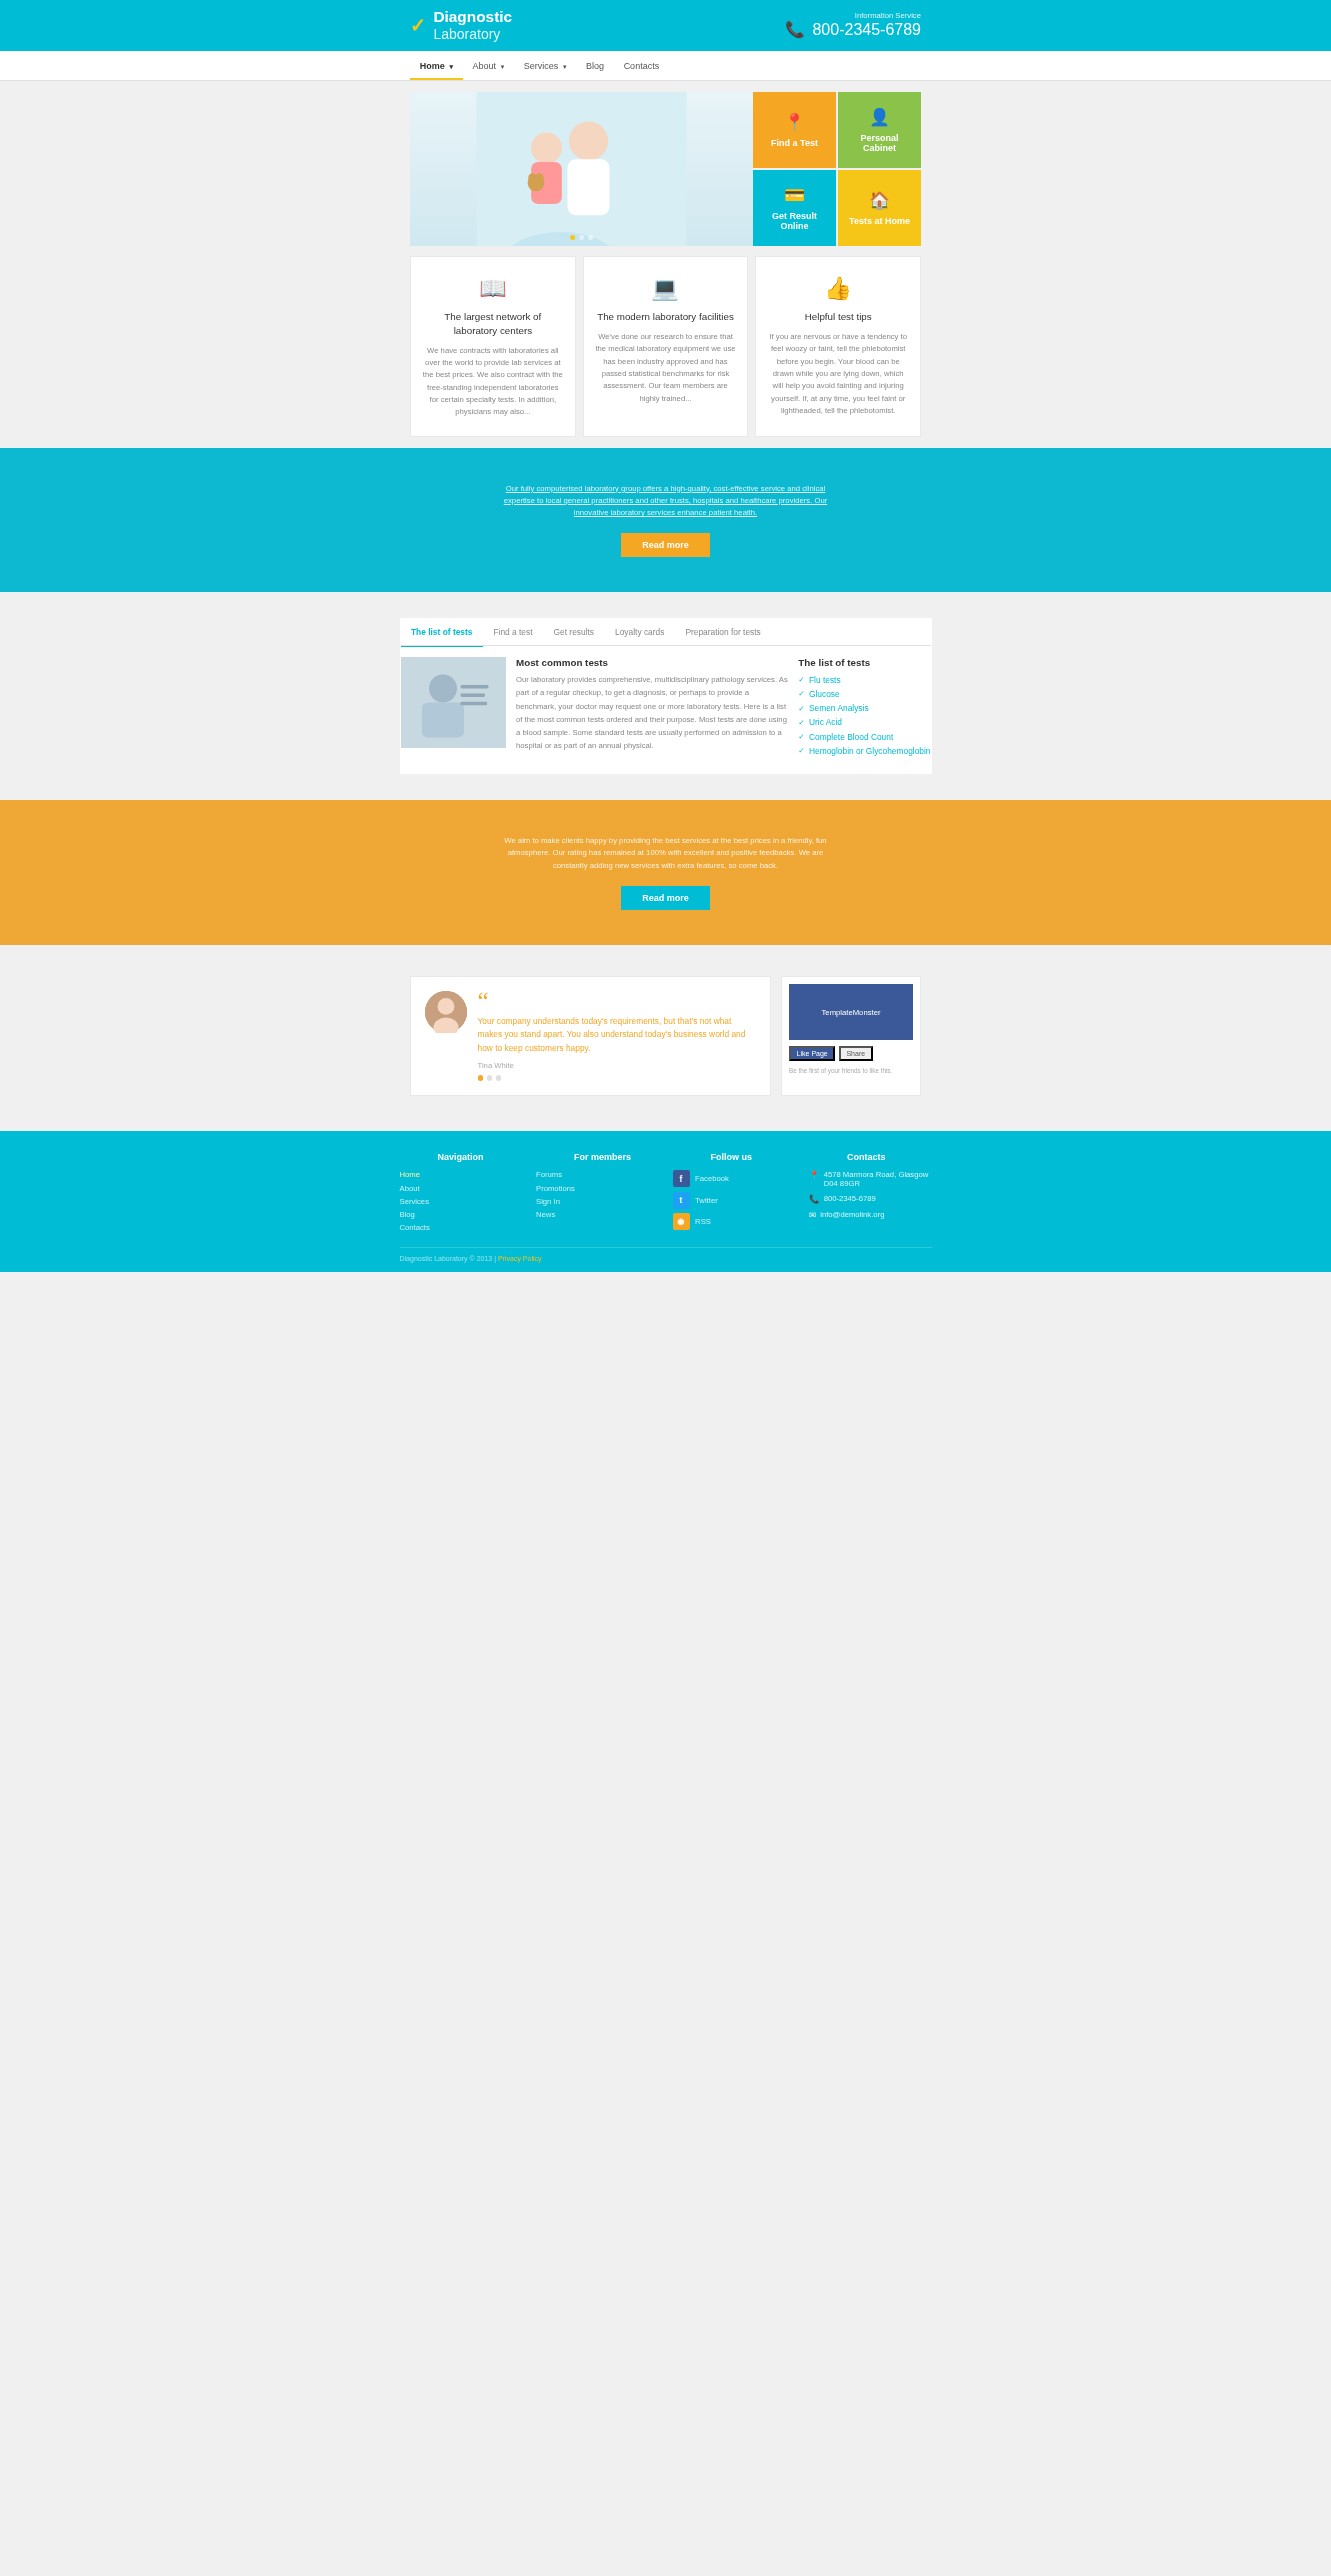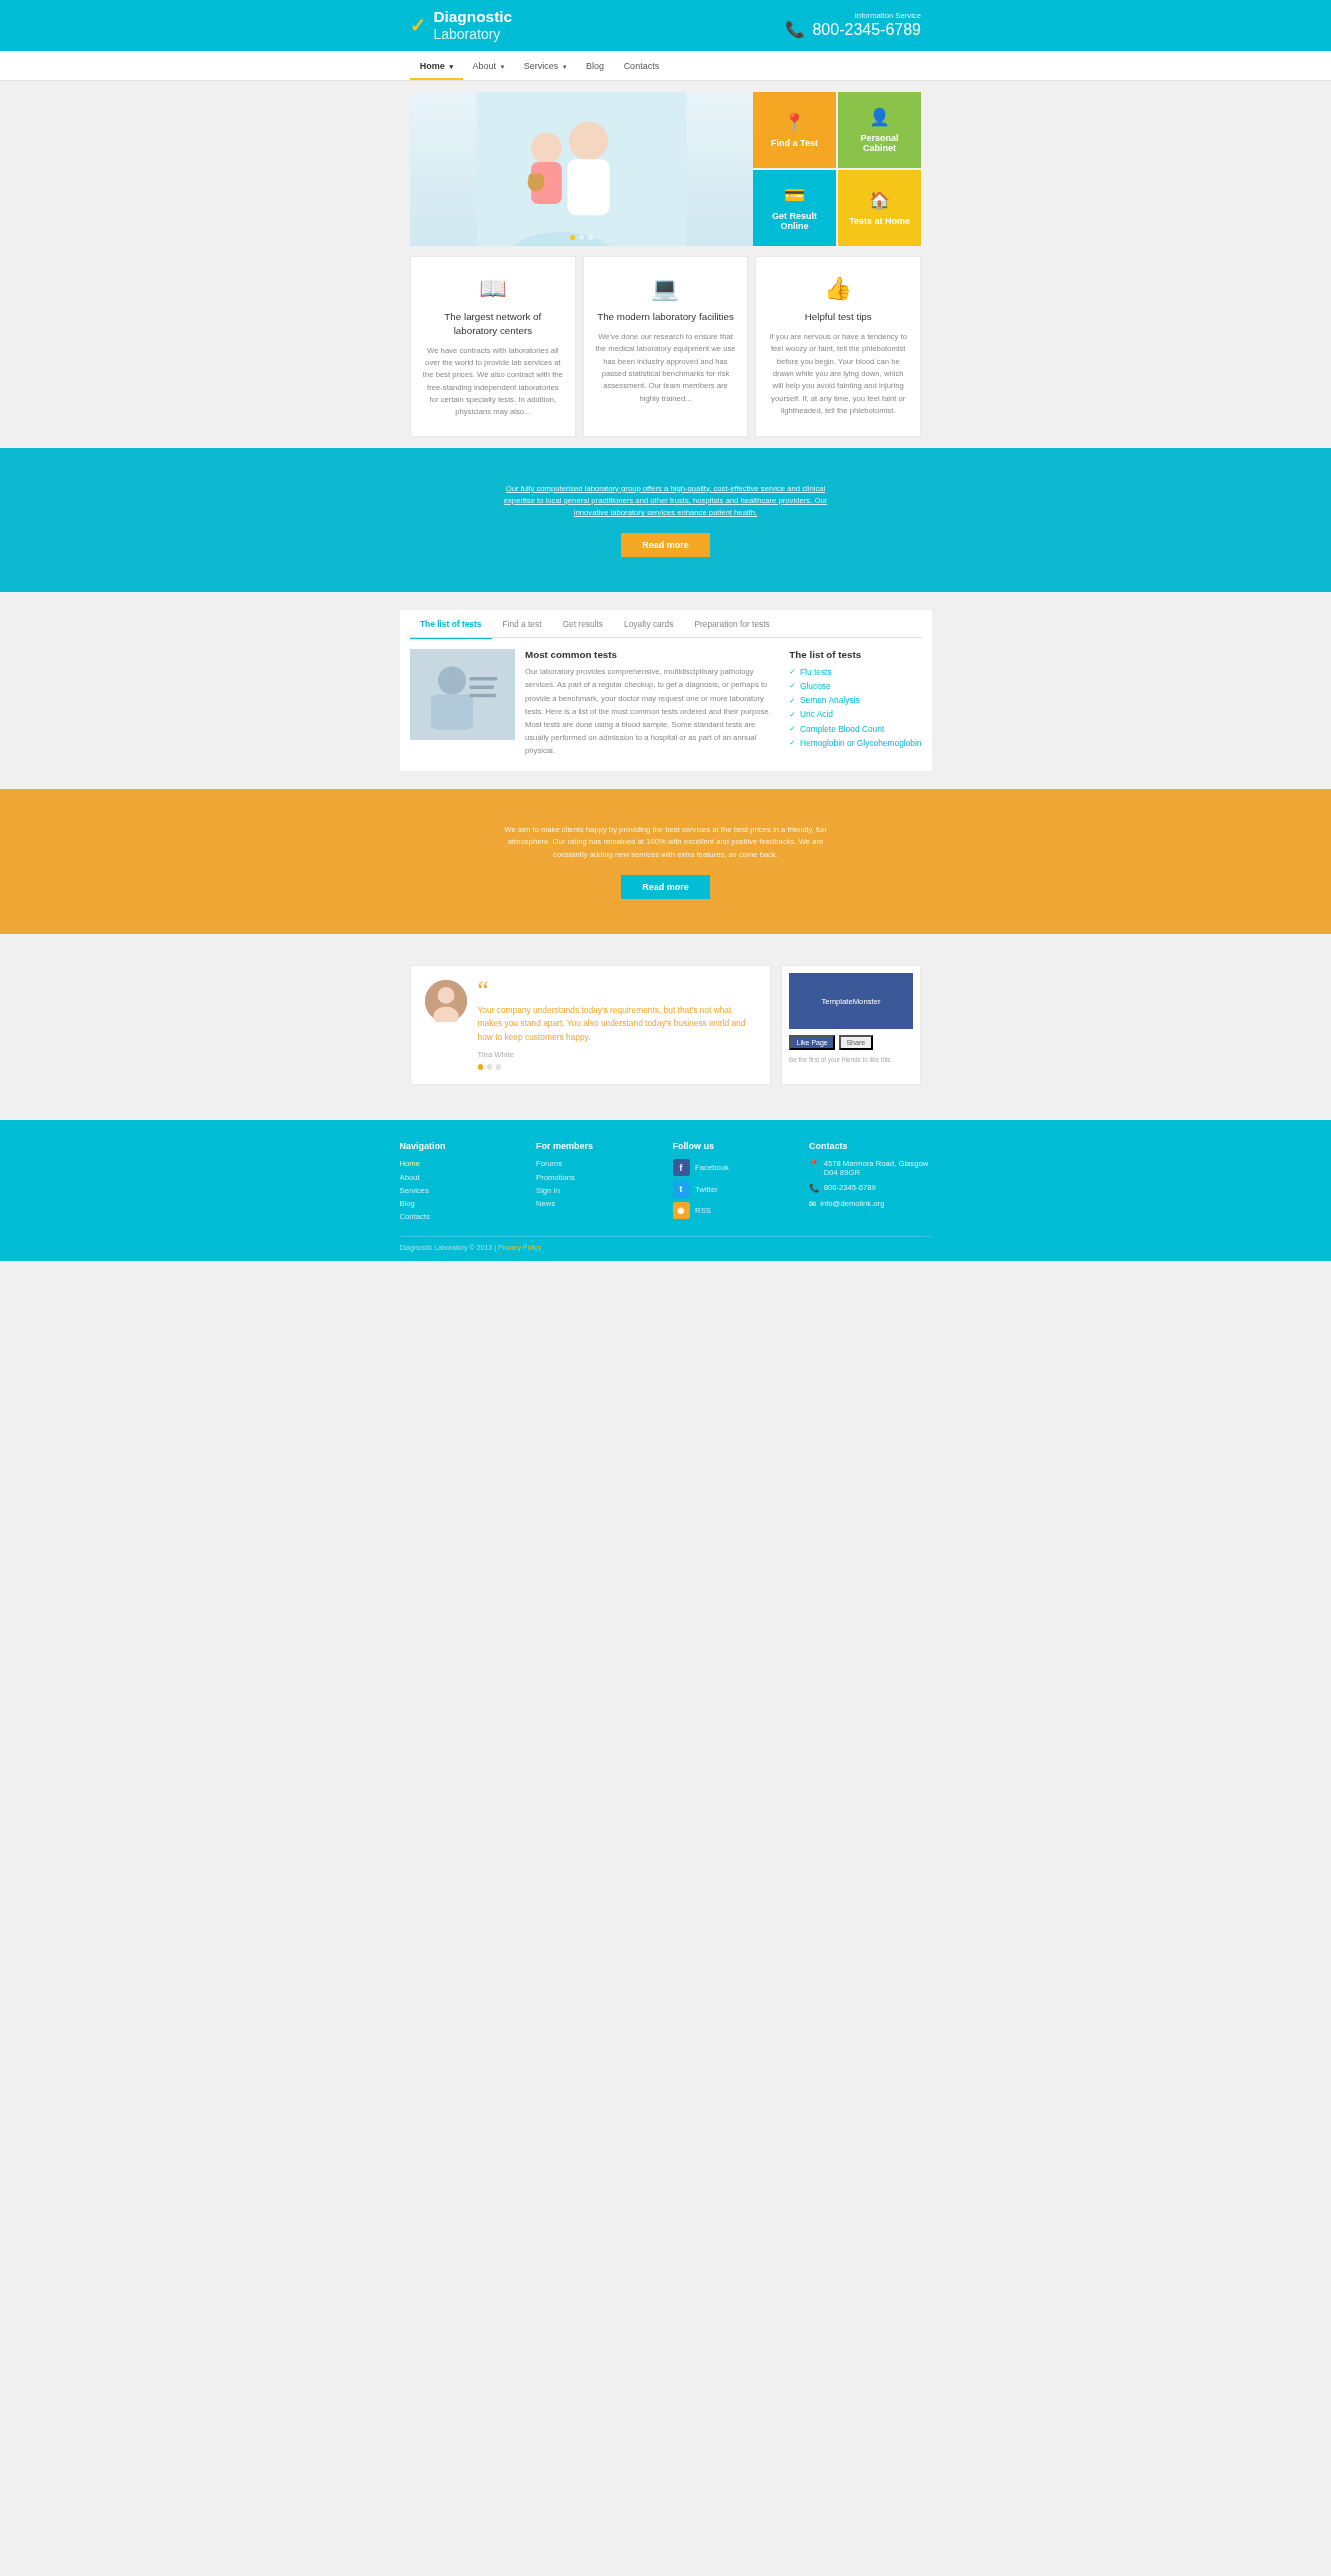--- a/index.html
+++ b/index.html
@@ -157,23 +157,23 @@
       border: none;
       padding: 7px 21px;
       font-size: 9px;
       cursor: pointer;
       font-weight: bold;
     }
 
     
     .tabs-section {
       max-width: 532px;
-      margin: 18px auto;
+      margin: 26px auto;
       background: #fff;
-      padding: 0 10px 14px;
+      padding: 0 1px 14px;
     }
     .tabs-nav {
       display: flex;
       border-bottom: 1.4px solid #e0e0e0;
       margin-bottom: 10.5px;
     }
     .tab-item {
       padding: 8.4px 10.5px;
       font-size: 8.4px;
       color: #888;
@@ -299,21 +299,21 @@
       padding: 21px 10.5px 10.5px;
       margin-top: 14px;
     }
     .footer-inner {
       max-width: 532px;
       margin: 0 auto;
       display: flex;
       gap: 14px;
     }
     .footer-col { flex: 1; }
-    .footer-col-title { font-size: 9px; font-weight: bold; color: #fff; margin-bottom: 8.4px; }
+    .footer-col-title { font-size: 9px; font-weight: bold; color: #fff; margin-bottom: 8.4px; margin-left: 38px; }
     .footer-link { display: block; font-size: 7.7px; color: rgba(255,255,255,0.8); margin-bottom: 4.2px; cursor: pointer; }
     .footer-link.highlight { color: #fff5a0; }
     .social-icons { display: flex; flex-direction: column; gap: 4.2px; }
     .social-icon-item { display: flex; align-items: center; gap: 5.6px; font-size: 7.7px; color: rgba(255,255,255,0.8); cursor: pointer; }
     .social-icon-box {
       width: 17px; height: 17px; border-radius: 2.1px;
       display: flex; align-items: center; justify-content: center;
       font-size: 8.4px; color: #fff; font-weight: bold;
     }
     .social-icon-box.fb { background: #3b5998; }

